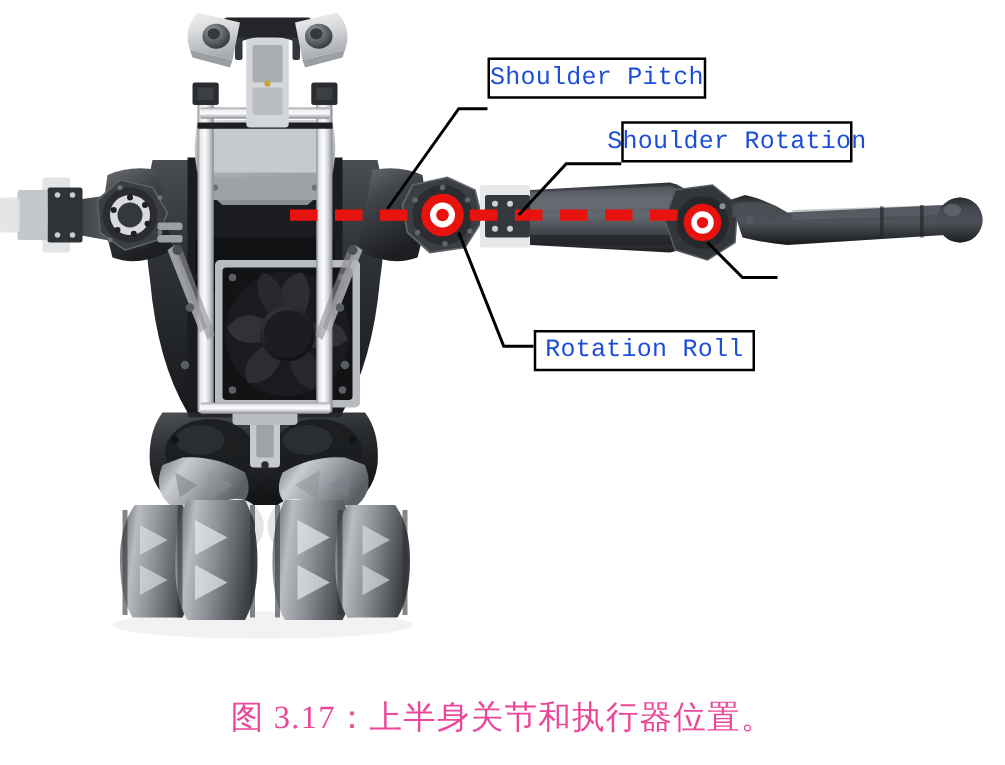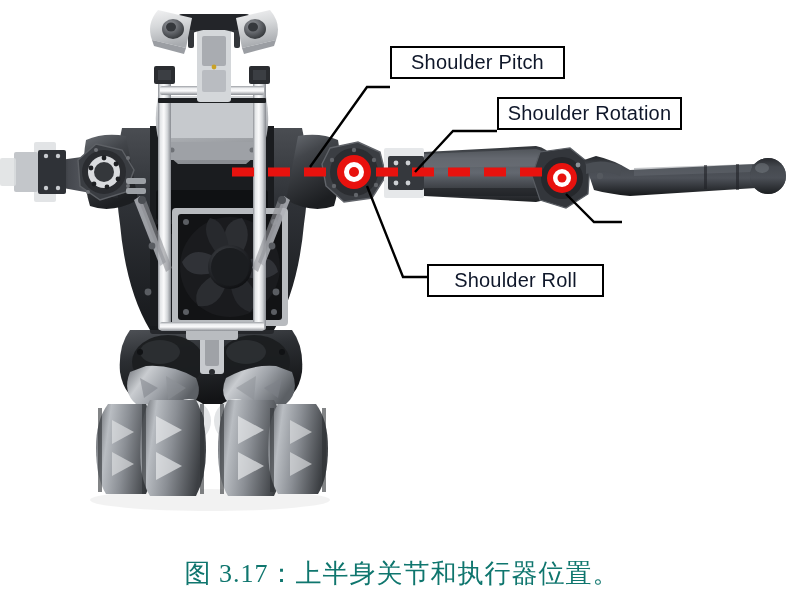--- a/index.html
+++ b/index.html
@@ -24,44 +24,44 @@
     position: absolute;
     left: 0; top: 0;
     width: 804px;
     height: 612px;
   }
   .callout {
     position: absolute;
     box-sizing: border-box;
     border: 2px solid #000000;
     background: #ffffff;
-    font-family: Liberation Sans, sans-serif;
+    font-family: Liberation Mono, monospace;
     font-size: 20px;
-    color: #0f172a;
+    color: #1d4ed8;
     display: flex;
     align-items: center;
     justify-content: center;
     letter-spacing: 0.2px;
     white-space: nowrap;
     z-index: 40;
   }
   #callout-shoulder-pitch    { left: 390px; top: 46px;  width: 175px; height: 33px; }
   #callout-shoulder-rotation { left: 497px; top: 97px;  width: 185px; height: 33px; }
   #callout-elbow-pitch       { left: 622px; top: 209px; width: 172px; height: 33px; }
   #callout-shoulder-roll     { left: 427px; top: 264px; width: 177px; height: 33px; }
 
   #caption {
     position: absolute;
     left: 0;
     top: 556px;
     width: 804px;
     text-align: center;
     font-family: "Liberation Serif", serif;
     font-size: 26px;
-    color: #0f766e;
+    color: #ec4899;
     letter-spacing: 1px;
     z-index: 50;
   }
 </style>
 </head>
 <body>
 
 <div id="figure">
 
   <svg class="svg-layer" viewBox="0 0 804 612">
@@ -421,18 +421,18 @@
   <div class="callout" id="callout-shoulder-pitch">
     <span>Shoulder Pitch</span>
   </div>
 
   <div class="callout" id="callout-shoulder-rotation">
     <span>Shoulder Rotation</span>
   </div>
 
 
   <div class="callout" id="callout-shoulder-roll">
-    <span>Shoulder Roll</span>
+    <span>Rotation Roll</span>
   </div>
 
   <div id="caption">图 3.17：上半身关节和执行器位置。</div>
 
 </div>
 
 </body></html>

